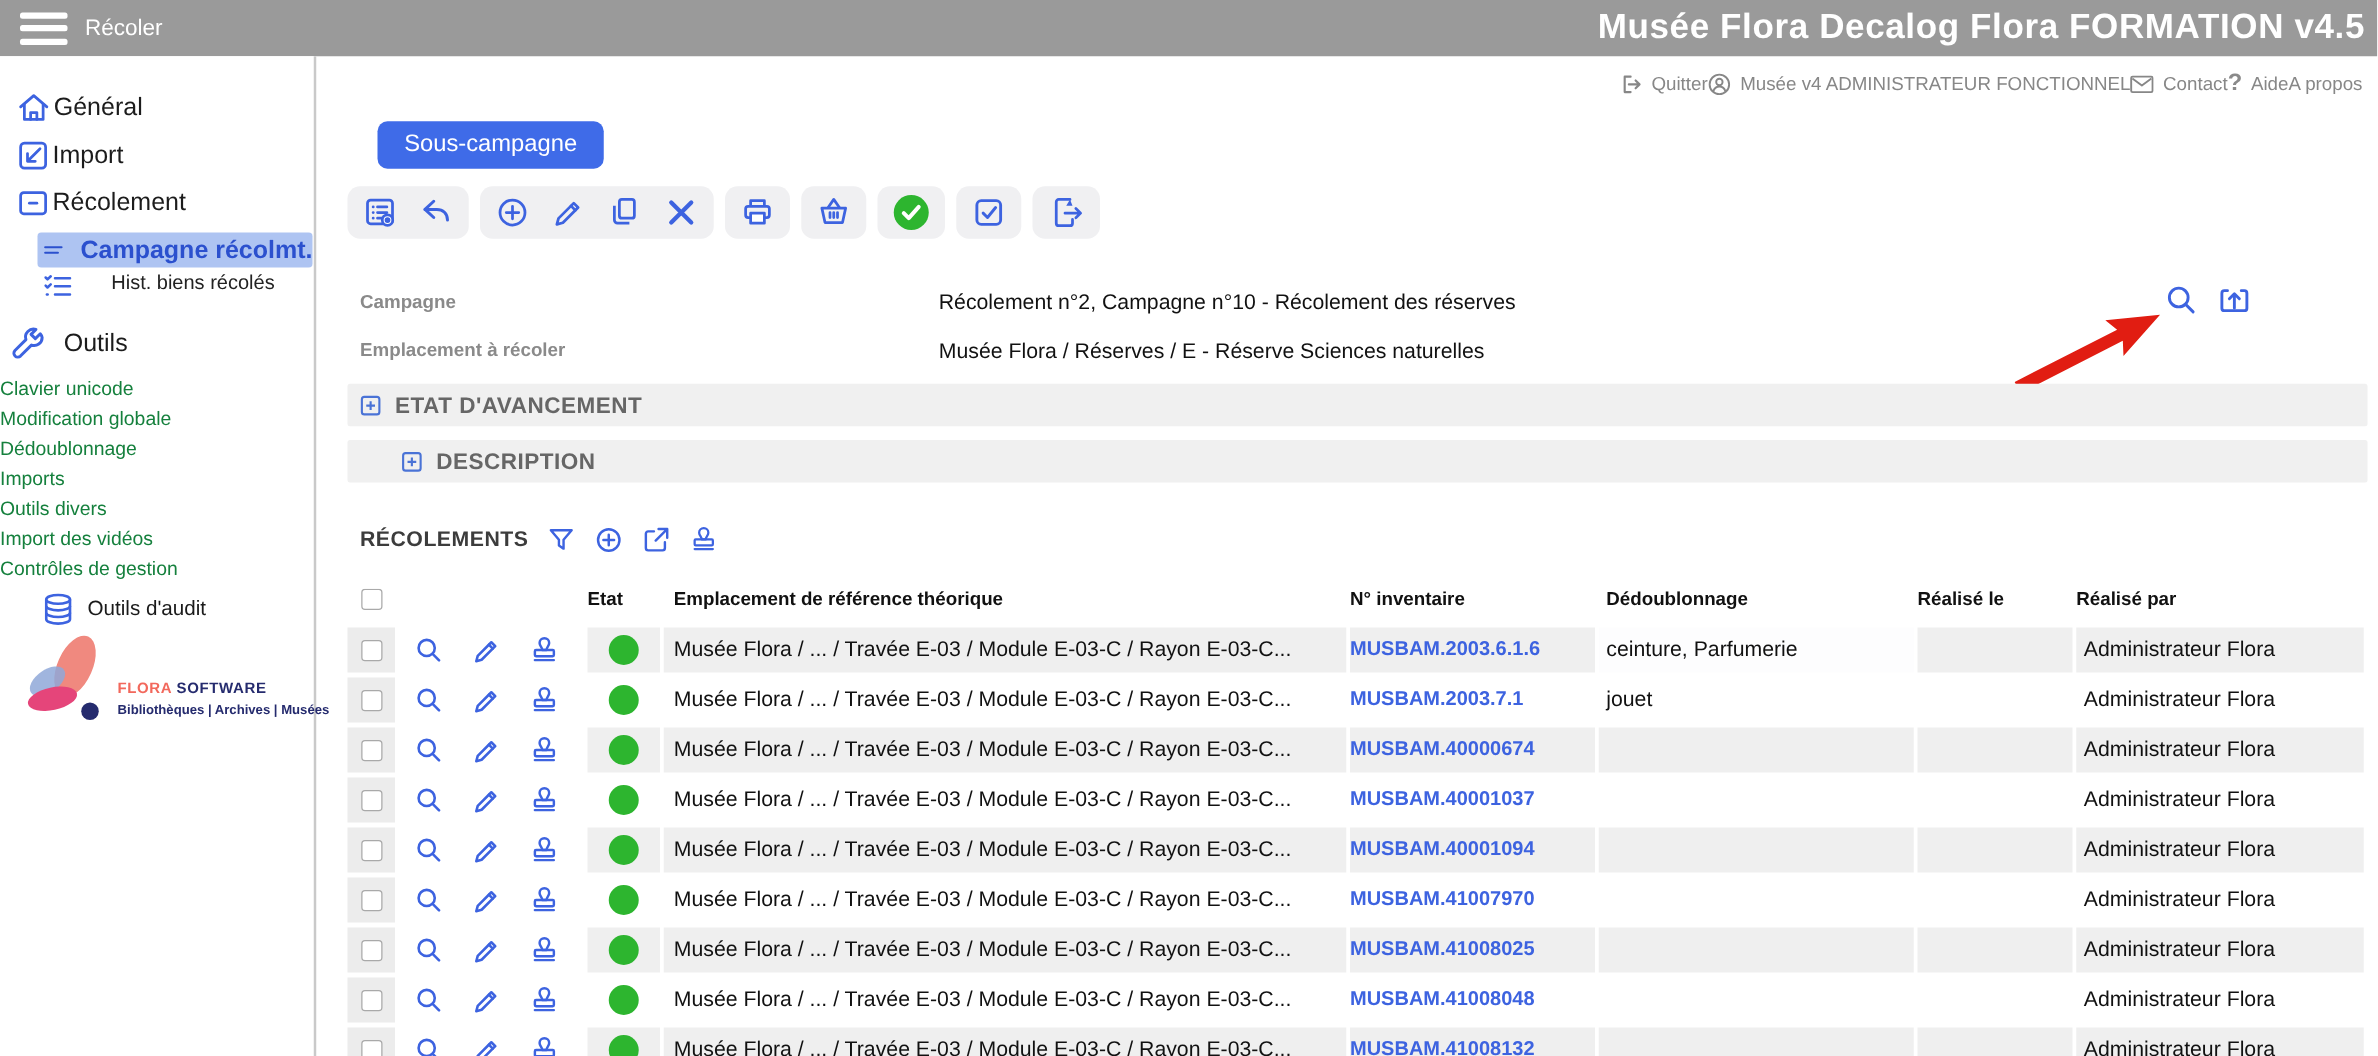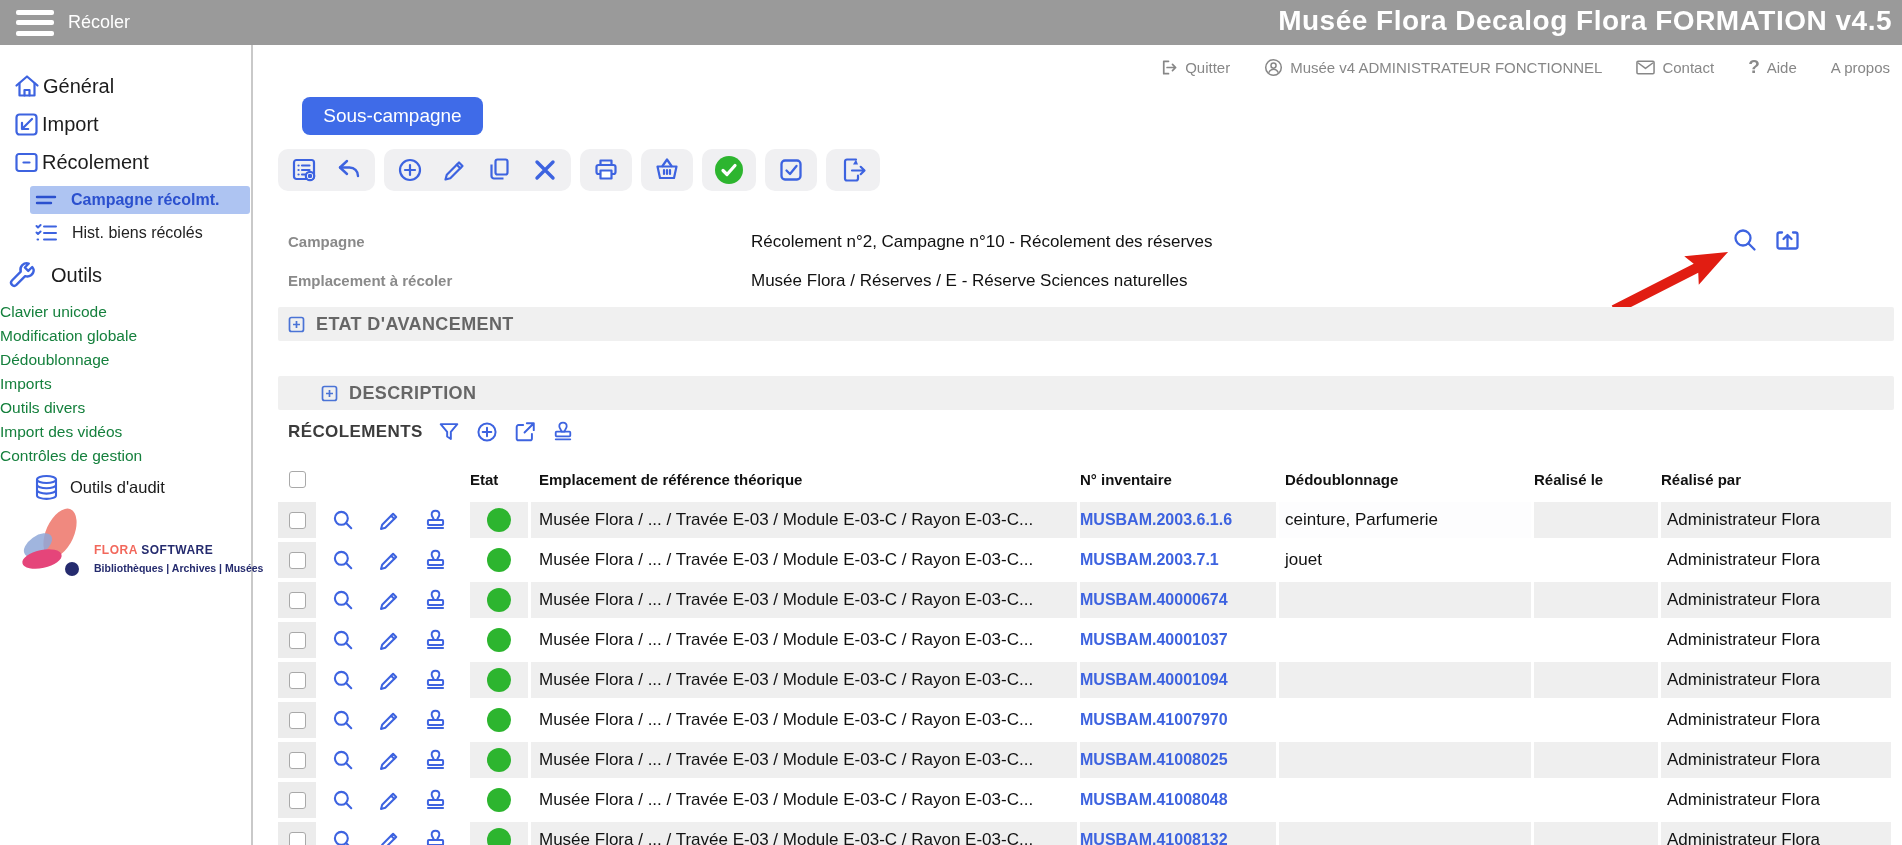--- a/index.html
+++ b/index.html
@@ -11,36 +11,36 @@
   .topbar { position:absolute; left:0; top:0; width:1902px; height:45px; background:#9a9a9a;
     display:flex; align-items:center; }
   .burger { width:38px; height:26px; margin-left:16px; display:flex; flex-direction:column;
     justify-content:space-between; cursor:pointer; }
   .burger span { display:block; height:5px; background:#fff; border-radius:2px; }
   .topbar-app { color:#fff; font-size:18px; margin-left:14px; }
   .topbar-title { position:absolute; right:10px; top:5px; color:#fff; font-size:28px; font-weight:bold;
     letter-spacing:.5px; }
 
   
-  .hdr-links { position:absolute; top:56px; right:12px; display:flex; align-items:center; gap:34px;
+  .hdr-links { position:absolute; top:56px; right:12px; display:flex; align-items:center; 
     color:#878787; font-size:15px; }
   .hdr-item { display:flex; align-items:center; gap:7px; cursor:pointer; white-space:nowrap; }
   .hdr-item svg { display:block; }
   .q-mark { font-size:19px; font-weight:bold; color:#8a8a8a; }
 
   
   .sidebar { position:absolute; left:0; top:45px; width:253px; bottom:0; background:#fff;
     border-right:2px solid #c9c9c9; padding-top:22px; }
   .nav-main { display:flex; align-items:center; gap:2px; padding-left:13px; height:38px;
     font-size:20px; color:#1c1c1c; cursor:pointer; }
   .nav-main svg { flex:0 0 auto; }
   .nav-selected { margin:5px 0 0 30px; width:220px; height:28px; background:#aec4f2;
     border-radius:3px; display:flex; align-items:center; gap:13px; padding-left:4px;
-    color:#2b50ce; font-weight:bold; font-size:16px; white-space:nowrap; overflow:hidden; cursor:pointer; }
-  .nav-sub { display:flex; align-items:center; gap:13px; padding-left:34px; height:30px;
+    color:#2b50ce; font-weight:bold; font-size:20px; white-space:nowrap; overflow:hidden; cursor:pointer; }
+  .nav-sub { display:flex; align-items:flex-start; gap:30px; padding-left:34px; height:30px;
     font-size:16px; color:#222; margin-top:4px; cursor:pointer; }
   .nav-group { display:flex; align-items:center; gap:13px; padding-left:8px; height:42px;
     font-size:20px; color:#1c1c1c; margin-top:6px; cursor:pointer; }
   .tool-list { margin-top:4px; }
   .tool-item { height:24px; line-height:24px; font-size:15.5px; color:#15803d; cursor:pointer; }
   .nav-audit { display:flex; align-items:center; gap:10px; padding-left:33px; height:34px;
     font-size:16.5px; color:#1a1a1a; margin-top:2px; cursor:pointer; }
   .logo { position:absolute; left:16px; top:458px; display:flex; align-items:center; }
   .logo-text { margin-left:4px; margin-top:26px; }
   .logo-line1 { font-size:12px; font-weight:bold; letter-spacing:.5px; white-space:nowrap; }
@@ -62,21 +62,21 @@
   .flabel { width:463px; font-size:15px; font-weight:bold; color:#8a8a8a; }
   .fvalue { font-size:17px; color:#111; }
 
   .field-icons { position:absolute; left:1731px; top:226px; display:flex; gap:13px; align-items:center; }
   .field-icons svg { cursor:pointer; }
   .red-arrow { position:absolute; left:1608px; top:244px; pointer-events:none; }
 
   .section-bar { position:absolute; left:278px; width:1616px; height:34px; background:#f0f0f0;
     border-radius:2px; display:flex; align-items:center; gap:11px; padding-left:10px; cursor:pointer; }
   .section-bar .stitle { font-size:18px; font-weight:bold; color:#666; letter-spacing:.4px; }
-  #sec-etat { top:307px; } #sec-desc { top:376px;padding-left:43px; }
+  #sec-etat { top:307px; } #sec-desc { top:352px;padding-left:43px; }
 
   .recol-head { position:absolute; left:288px; top:420px; display:flex; align-items:center; gap:14px; }
   .recol-title { font-size:17px; font-weight:bold; color:#3c3c3c; letter-spacing:.4px; }
   .recol-head svg { cursor:pointer; }
 
   
   .grid { display:grid; grid-template-columns:38px 148px 58px 546px 196px 252px 124px 230px;
     column-gap:3px; }
   .tbl { position:absolute; left:278px; top:462px; width:1616px; }
   .thead { height:34px; align-items:center; font-size:15px; font-weight:bold; color:#111; }

